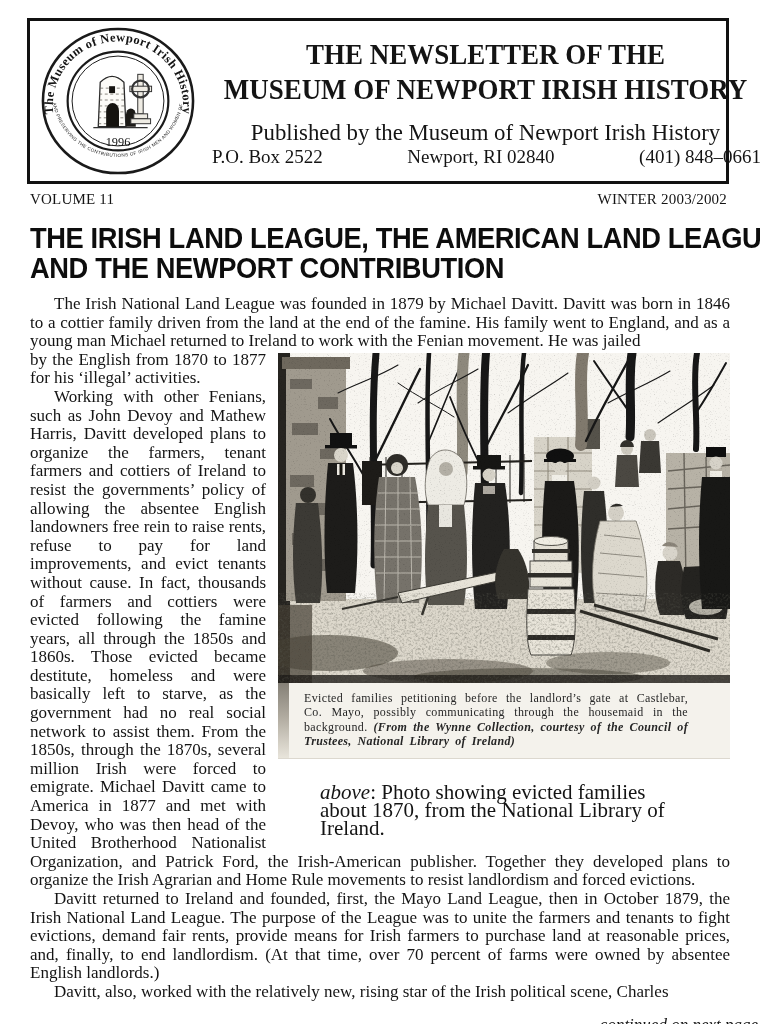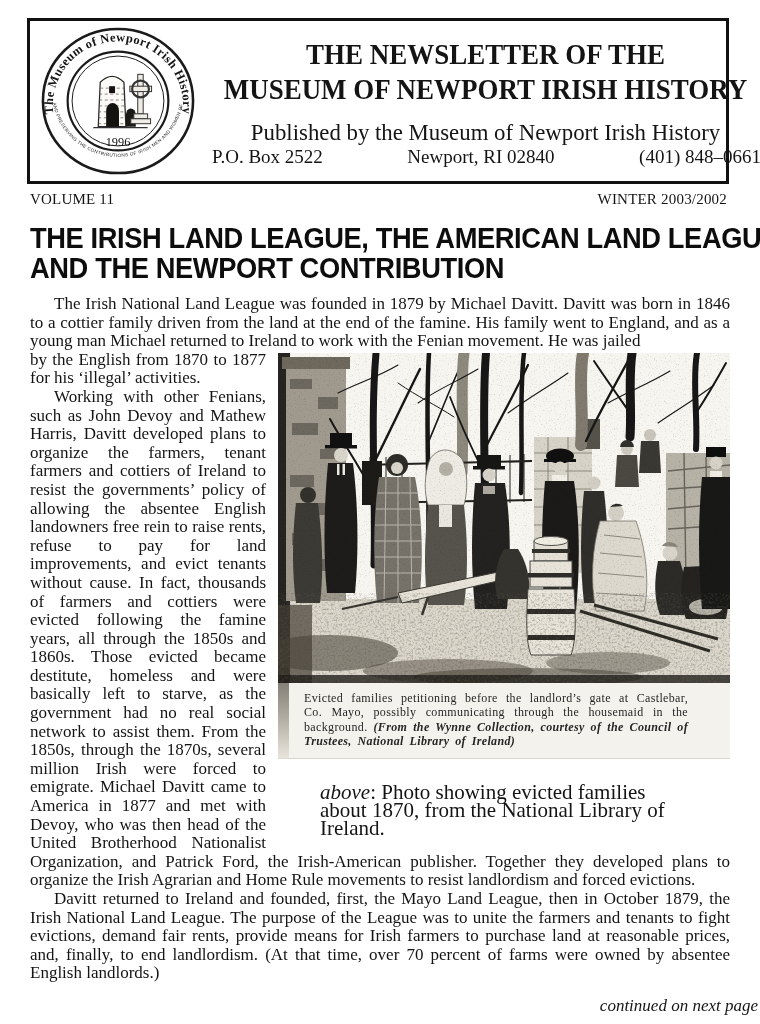--- a/index.html
+++ b/index.html
@@ -364,19 +364,20 @@
         <em class="credit">(From the Wynne Collection, courtesy of the Council of Trustees, National Library of Ireland)</em>
       </figcaption>
       <div class="below-caption">
         <em>above</em><span>: Photo showing evicted families about 1870, from the National Library of Ireland.</span>
       </div>
     </figure>
 
     <p class="para">by the English from 1870 to 1877 for his ‘illegal’ activities.</p>
     <p class="para indent">Working with other Fenians, such as John Devoy and Mathew Harris, Davitt developed plans to organize the farmers, tenant farmers and cottiers of Ireland to resist the governments’ policy of allowing the absentee English landowners free rein to raise rents, refuse to pay for land improvements, and evict tenants without cause. In fact, thousands of farmers and cottiers were evicted following the famine years, all through the 1850s and 1860s. Those evicted became destitute, homeless and were basically left to starve, as the government had no real social network to assist them. From the 1850s, through the 1870s, several million Irish were forced to emigrate. Michael Davitt came to America in 1877 and met with Devoy, who was then head of the United Brotherhood Nationalist Organization, and Patrick Ford, the Irish-American publisher. Together they developed plans to organize the Irish Agrarian and Home Rule movements to resist landlordism and forced evictions.</p>
     <p class="para indent">Davitt returned to Ireland and founded, first, the Mayo Land League, then in October 1879, the Irish National Land League. The purpose of the League was to unite the farmers and tenants to fight evictions, demand fair rents, provide means for Irish farmers to purchase land at reasonable prices, and, finally, to end landlordism. (At that time, over 70 percent of farms were owned by absentee English landlords.)</p>
+    <p class="para indent">Davitt, also, worked with the relatively new, rising star of the Irish political scene, Charles</p>
   </div>
 
   <div class="continued">
     <em>continued on next page</em>
   </div>
 
 </div>
 
 </body></html>

